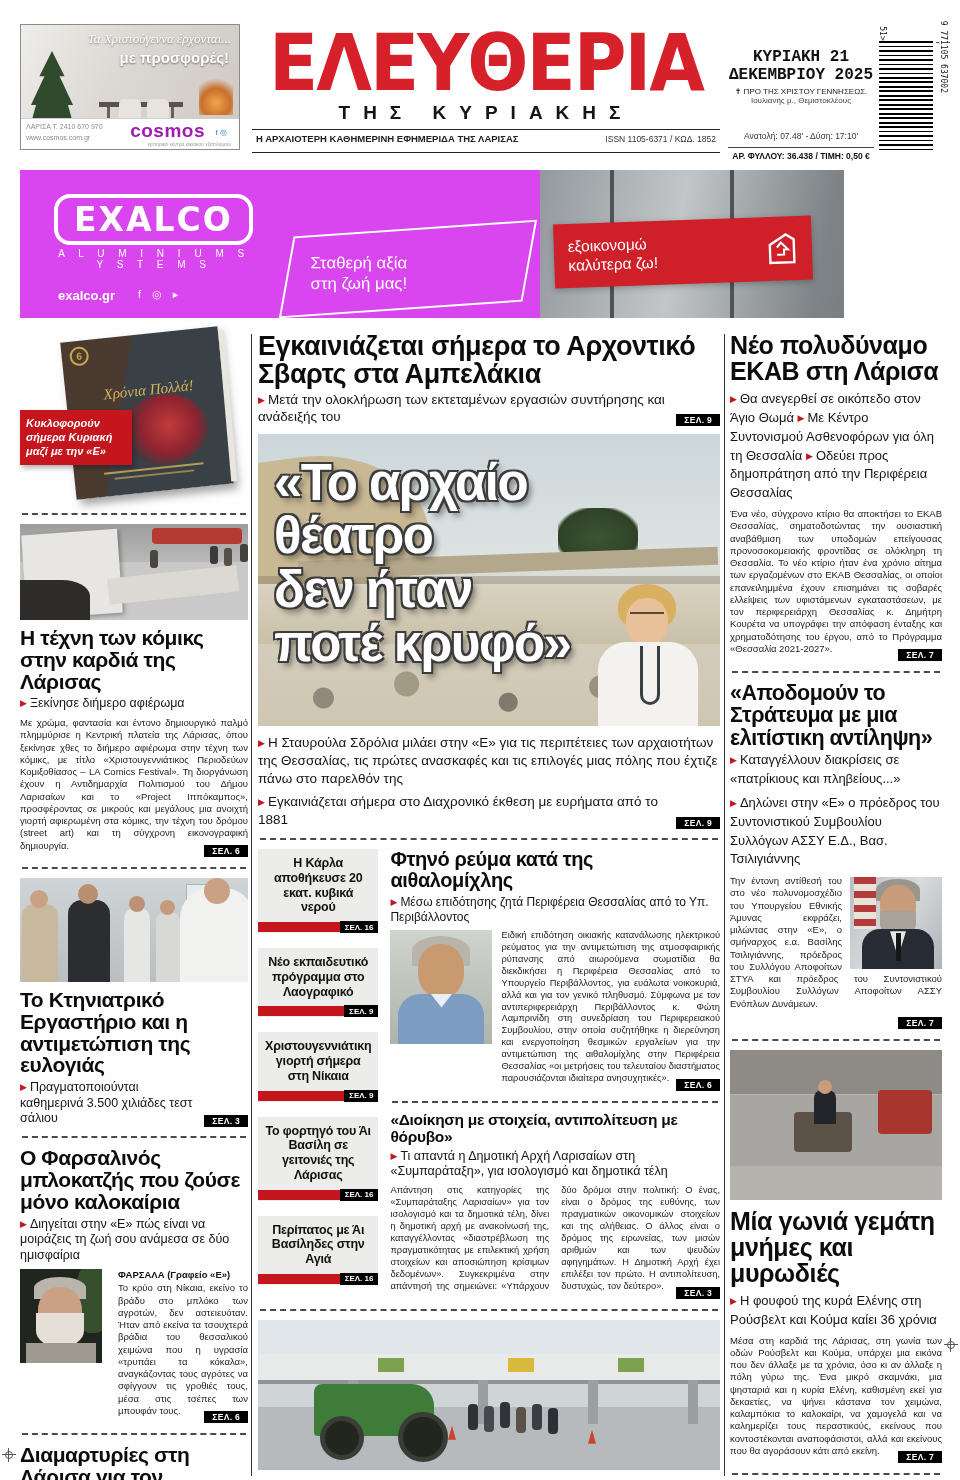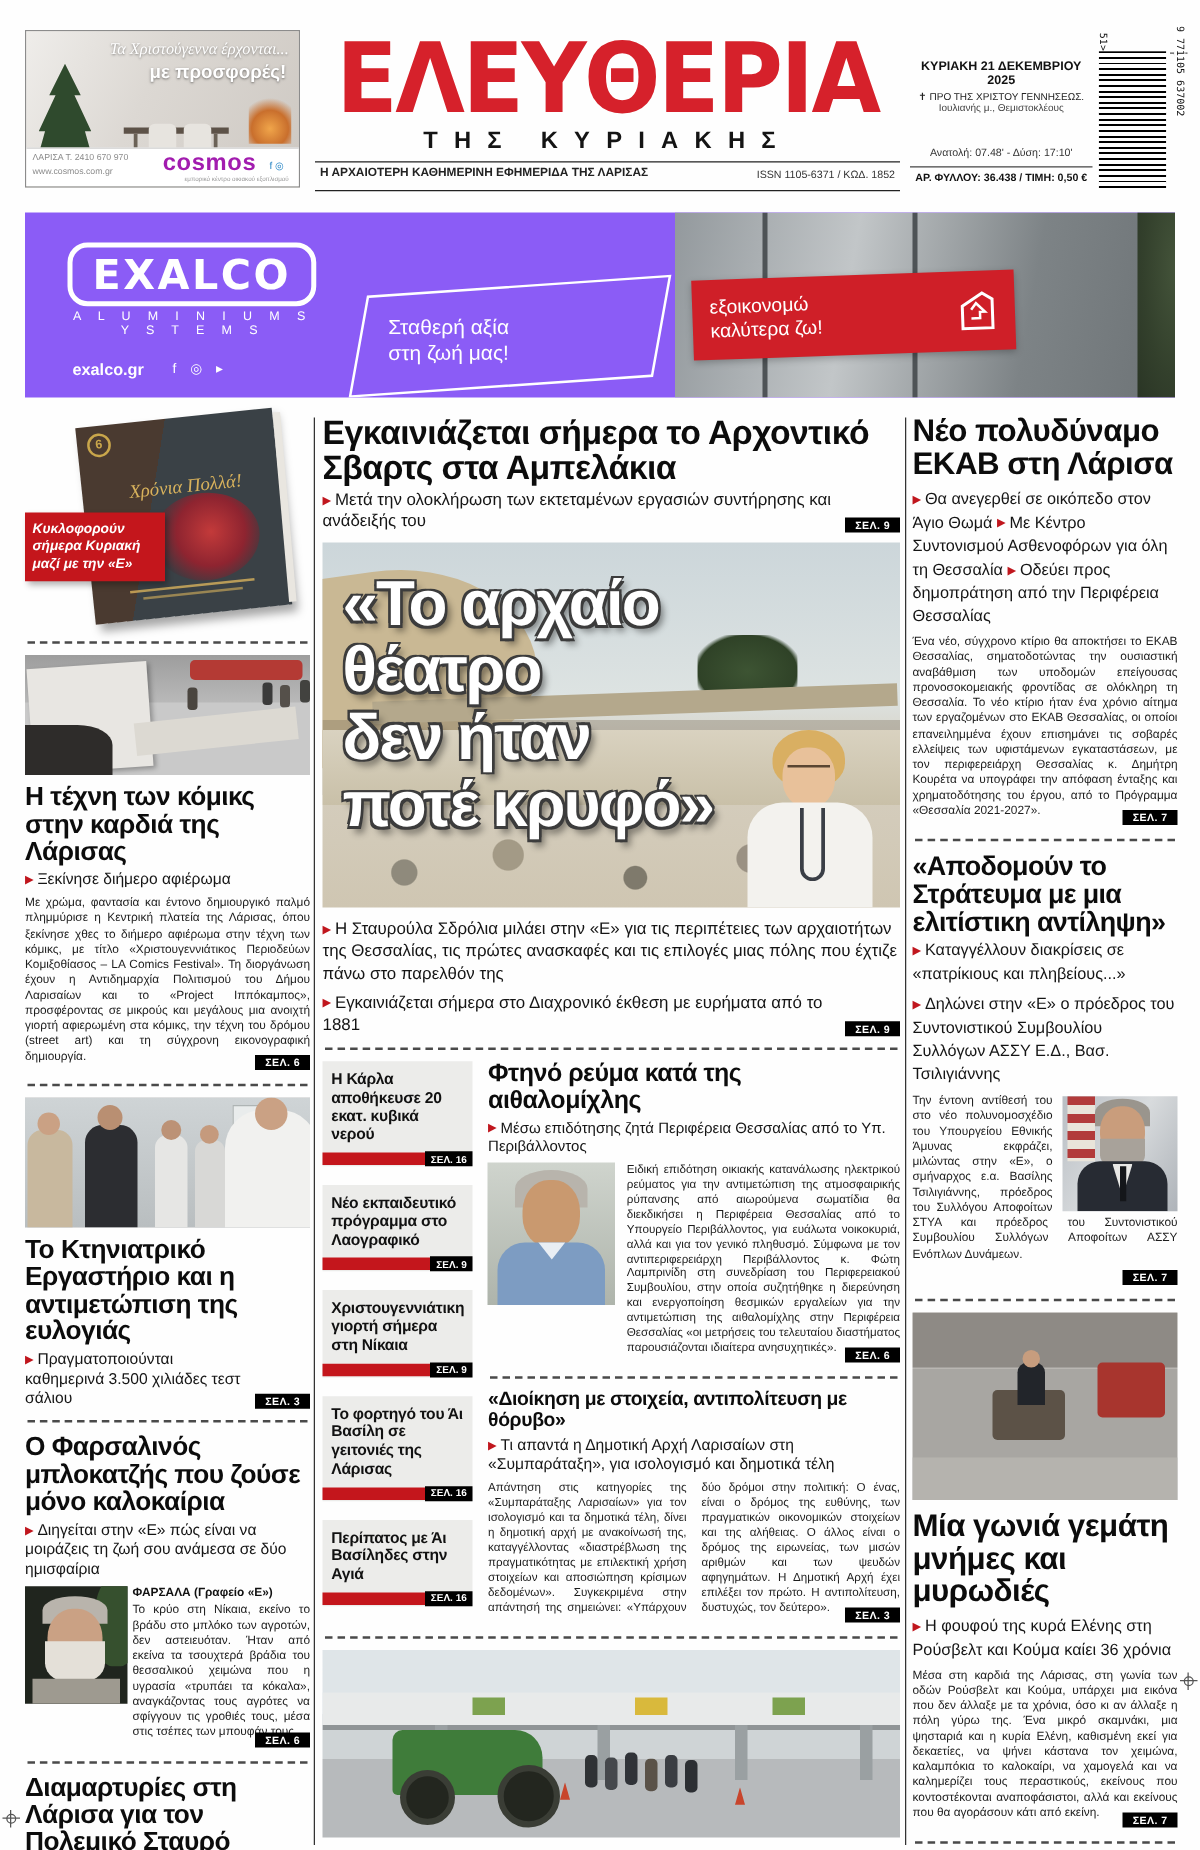--- a/index.html
+++ b/index.html
@@ -41,34 +41,34 @@
   #cosmos .soc{position:absolute;right:12px;top:9px;font-size:8px;color:#2383c4;}
   #mast{position:absolute;left:252px;top:26px;width:468px;text-align:center;}
   #mast .title{font-family:"DejaVu Sans",sans-serif;font-weight:700;font-size:72px;line-height:.95;
         color:#d6212b;letter-spacing:-2px;transform:scaleY(1.08);transform-origin:top;}
   #mast .sub{margin-top:8px;font-size:19px;font-weight:700;letter-spacing:13px;color:#141414;}
   #mast .rule{border-top:1.5px solid #222;margin-top:5px;}
   #mast .tagrow2{display:flex;justify-content:space-between;align-items:center;padding:3px 4px;}
   #mast .tl{font-size:9.5px;font-weight:700;color:#222;}
   #mast .issn{font-size:8.5px;color:#333;}
   #dateinfo{position:absolute;left:728px;top:48px;width:146px;text-align:center;}
-  #dateinfo .d{font-size:10px;font-weight:700;}
+  #dateinfo .d{font-size:16px;font-weight:700;font-family:Liberation Mono, monospace;}
   #dateinfo .f{font-size:8px;margin-top:3px;color:#222;}
   #dateinfo .s{font-size:8px;color:#444;}
   #dateinfo .sun{font-size:8.5px;color:#333;margin-top:26px;}
   #dateinfo .iss{font-size:8.5px;font-weight:700;border-top:1px solid #444;margin-top:6px;padding-top:3px;}
   #barcode{position:absolute;left:878px;top:40px;width:54px;height:110px;background:
       repeating-linear-gradient(180deg,#000 0 1.5px,#fff 1.5px 4.5px),
       repeating-linear-gradient(180deg,rgba(0,0,0,.85) 0 1px,rgba(255,255,255,0) 1px 7px);
       background-color:#fff;border:1px solid #fff;}
   #barcode .num{position:absolute;right:-15px;top:54px;transform:rotate(90deg);transform-origin:top right;
       font-family:"DejaVu Sans Mono",monospace;font-size:8px;background:#fff;padding:0 2px;white-space:nowrap;}
   #barcode .flag{position:absolute;left:-4px;top:-12px;transform:rotate(90deg);font-size:8px;font-family:"DejaVu Sans Mono",monospace;}
   
-  #exalco{position:absolute;left:20px;top:170px;width:920px;height:148px;background:#8b5cf6;overflow:hidden;}
+  #exalco{position:absolute;left:20px;top:170px;width:824px;height:148px;background:#d946ef;overflow:hidden;}
   #exalco .ph{position:absolute;left:520px;top:0;width:400px;height:148px;
       background:linear-gradient(100deg,#93999d 0%,#c2c6c8 35%,#7d8386 70%,#6d7376 100%);}
   #exalco .mull{position:absolute;top:0;width:4px;height:148px;background:#4e5356;}
   #exalco .plant{position:absolute;right:-14px;top:0;width:44px;height:148px;background:radial-gradient(ellipse at 70% 30%,#44543a 0%,#33402c 60%,#2a3525 100%);}
   #exalco .logobox{position:absolute;left:34px;top:24px;border:4px solid #fff;border-radius:16px;padding:2px 16px;}
   #exalco .logobox span{font-size:33px;font-weight:700;letter-spacing:2px;color:#fff;font-family:"DejaVu Sans",sans-serif;}
   #exalco .alu{position:absolute;left:34px;top:78px;width:200px;text-align:center;color:#fff;
       font-size:10px;letter-spacing:5.5px;}
   #exalco .web{position:absolute;left:38px;top:118px;color:#fff;font-size:13px;font-weight:700;}
   #exalco .soc{position:absolute;left:118px;top:118px;color:#fff;font-size:11px;letter-spacing:4px;}
@@ -109,21 +109,21 @@
   .lp2-man{position:absolute;right:-6px;top:10px;width:74px;height:94px;background:#f1f1ef;border-radius:30px 30px 0 0;}
   .lp2-head{position:absolute;right:18px;top:0px;width:26px;height:26px;border-radius:50%;background:#caa184;}
   .lp2-suit{position:absolute;left:48px;top:22px;width:42px;height:82px;background:#2c2d31;border-radius:14px 14px 0 0;}
   .lp2-head2{position:absolute;left:58px;top:6px;width:20px;height:20px;border-radius:50%;background:#b98f72;}
   .lp2-coat{position:absolute;left:2px;top:26px;width:36px;height:78px;background:#c8b89e;border-radius:12px 12px 0 0;}
   .lp2-head3{position:absolute;left:10px;top:12px;width:18px;height:18px;border-radius:50%;background:#caa184;}
   .lp2-w1{position:absolute;left:104px;top:30px;width:26px;height:74px;background:#e6e6e4;border-radius:10px 10px 0 0;}
   .lp2-w1h{position:absolute;left:109px;top:18px;width:16px;height:16px;border-radius:50%;background:#bc9276;}
   .lp2-w2{position:absolute;left:136px;top:34px;width:24px;height:70px;background:#d8d8d6;border-radius:9px 9px 0 0;}
   .lp2-w2h{position:absolute;left:140px;top:22px;width:15px;height:15px;border-radius:50%;background:#c59a7d;}
-  .farrow{display:flex;gap:4px;margin-top:6px;}
+  .farrow{display:flex;gap:16px;margin-top:6px;}
   .fphoto{flex:0 0 82px;height:94px;position:relative;overflow:hidden;background:#20251e;}
   .fp-face{position:absolute;left:18px;top:18px;width:44px;height:50px;border-radius:46%;background:#caa184;}
   .fp-hair{position:absolute;left:14px;top:8px;width:52px;height:22px;border-radius:50% 50% 0 0;background:#b9b4ac;}
   .fp-beard{position:absolute;left:16px;top:44px;width:48px;height:34px;border-radius:0 0 48% 48%;background:#e4e0d8;}
   .fp-body{position:absolute;left:6px;top:74px;width:70px;height:20px;background:#9e9a90;}
   .fp-green{position:absolute;right:-8px;top:-6px;width:34px;height:70px;background:#36502e;border-radius:40%;}
   
   #centercol{left:258px;width:462px;}
   .svarts-h{font-size:27px;}
   .svkick{display:flex;align-items:flex-end;gap:8px;}
@@ -146,21 +146,21 @@
   .mp-neck{position:absolute;left:48px;top:62px;width:14px;height:56px;border-left:3px solid #3a3f46;border-right:3px solid #3a3f46;border-bottom:3px solid #3a3f46;border-radius:0 0 10px 10px;}
   .main-hl{position:absolute;left:16px;top:22px;font-size:51px;font-weight:700;color:#fff;line-height:1.05;
       letter-spacing:-1.5px;white-space:pre-line;font-family:"Liberation Sans",sans-serif;
       text-shadow:-2px -2px 0 #3c3c3c,2px -2px 0 #3c3c3c,-2px 2px 0 #3c3c3c,2px 2px 0 #3c3c3c,4px 5px 6px rgba(0,0,0,.45);}
   .mainbullets{margin-top:8px;}
   .mainbullets .k{font-size:13.5px;line-height:1.35;}
   .mb-last{display:flex;gap:8px;align-items:flex-end;}
   .mb-last .k{flex:1;}
   .midgrid{display:flex;gap:12px;margin-top:4px;}
   .briefs{flex:0 0 112px;display:flex;flex-direction:column;gap:15px;}
-  .brief{background:#ececea;padding:7px 7px 0;}
+  .brief{background:#ececea;padding:7px 7px 0;text-align:center;}
   .brief .t{font-size:12.5px;font-weight:700;line-height:1.18;letter-spacing:-0.2px;}
   .brief .bar{display:flex;align-items:center;margin:6px -7px 0 -7px;}
   .brief .red{flex:1;height:10px;background:#c4161c;}
   .brief .tg{background:#000;color:#fff;font-size:8px;font-weight:700;padding:1.5px 5px;}
   .arts{flex:1;min-width:0;}
   .power-h{font-size:20px;}
   .prow{display:flex;gap:9px;margin-top:5px;}
   .pphoto{flex:0 0 102px;height:114px;position:relative;overflow:hidden;background:linear-gradient(#cfd4cd,#aeb4ab);}
   .pp-hair{position:absolute;left:22px;top:6px;width:58px;height:30px;border-radius:50% 50% 0 0;background:#b8b4ac;}
   .pp-face{position:absolute;left:28px;top:14px;width:46px;height:54px;border-radius:46%;background:#c9996f;}

